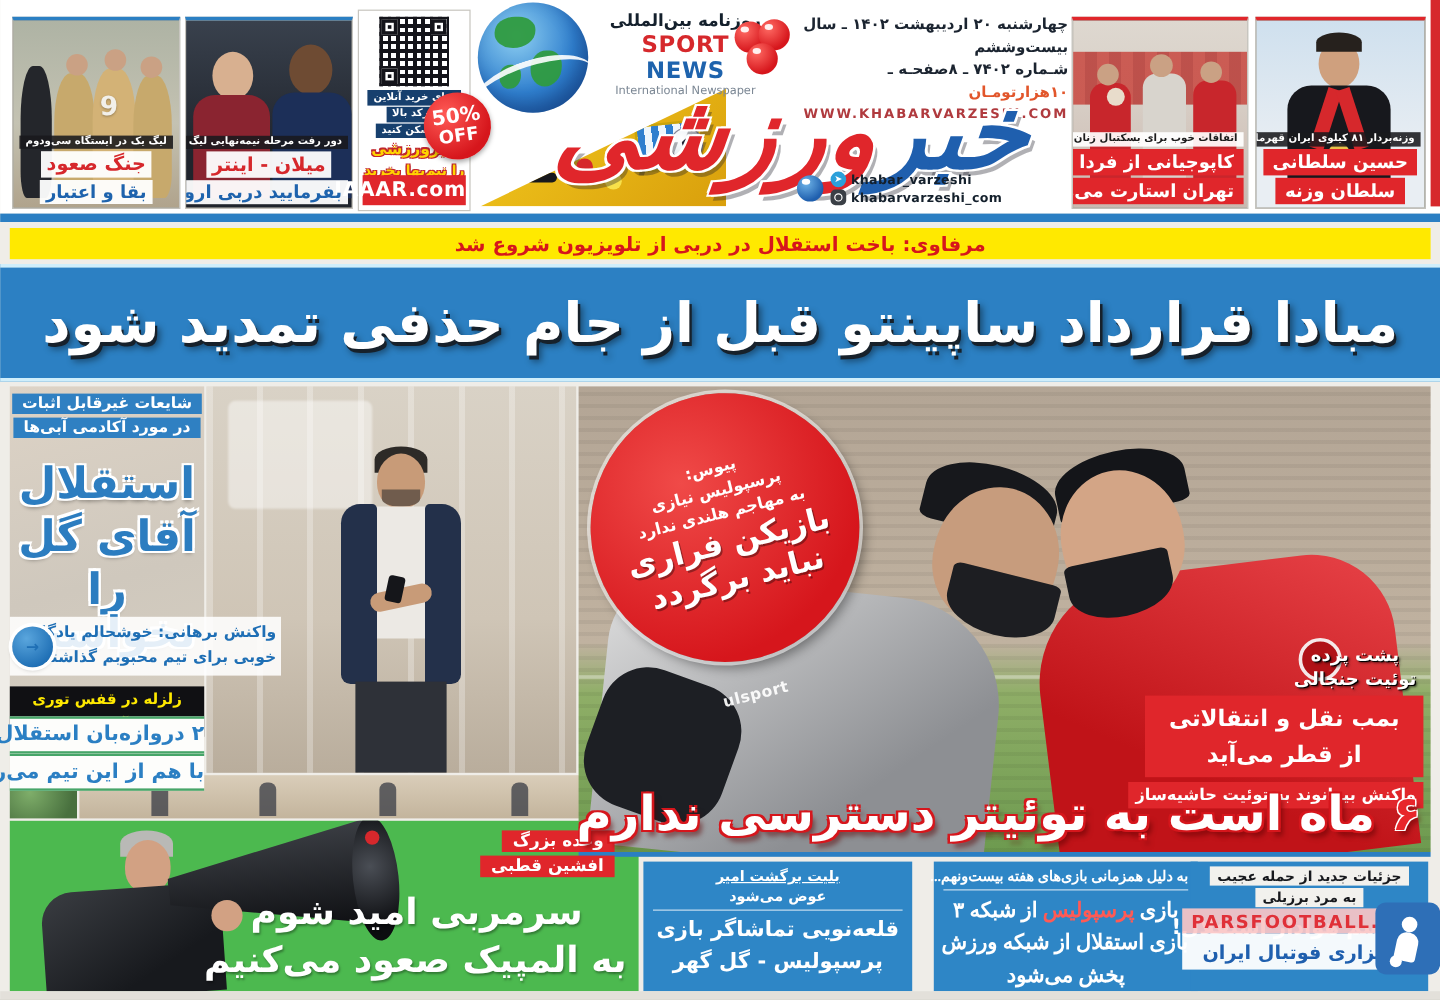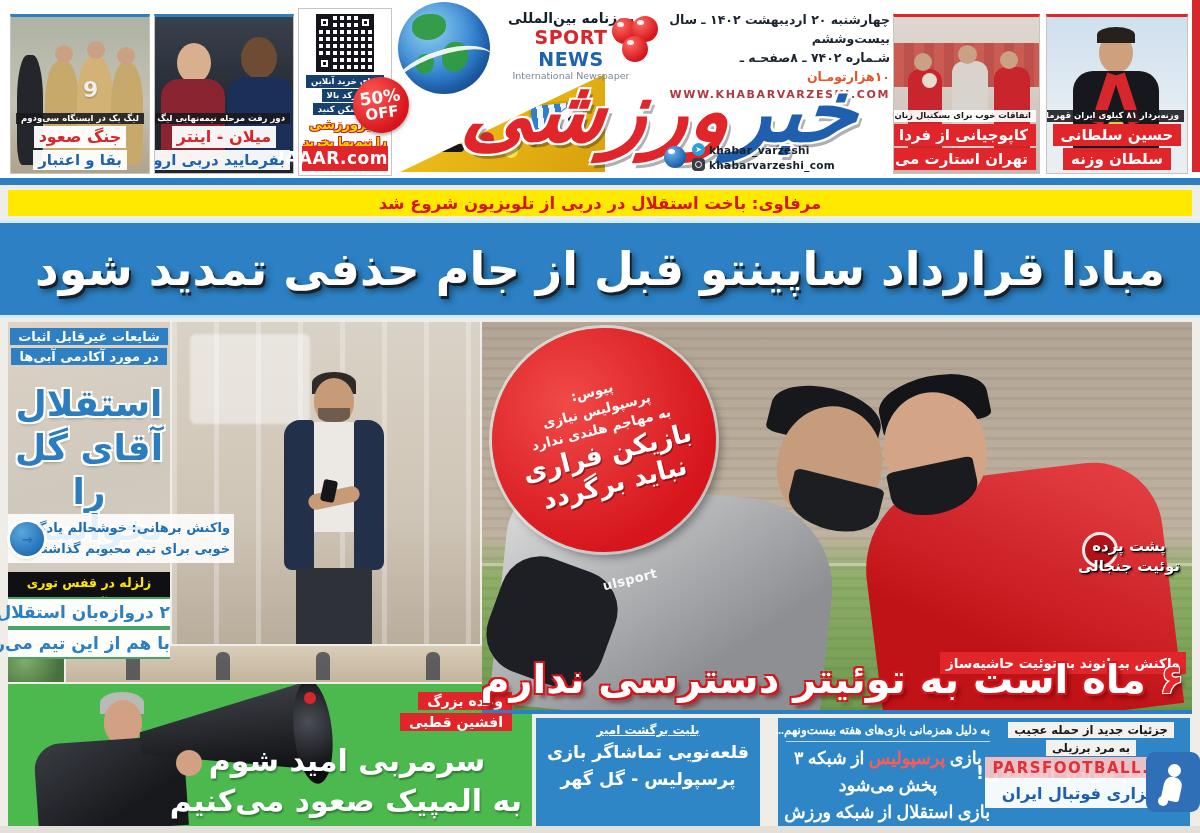--- a/index.html
+++ b/index.html
@@ -473,40 +473,45 @@
       <span class="sm">پرسپولیس نیازی</span>
       <span class="sm">به مهاجم هلندی ندارد</span>
       <span class="bg">بازیکن فراری</span>
       <span class="bg">نباید برگردد</span>
     </div>
 
     <div class="tweetk">
       <span>پشت پرده</span>
       <span>توئیت جنجالی</span>
     </div>
+    <div class="redbox">
+      <span>بمب نقل و انتقالاتی</span>
+      <span>از قطر می‌آید</span>
+    </div>
     <div class="redstrip">
       <b>واکنش بیرانوند به توئیت حاشیه‌ساز</b>
     </div>
 
     <div class="mheadline">
       <span class="num">۶</span><span> ماه است به توئیتر دسترسی ندارم</span>
     </div>
   </div>
 
   <div class="bbox" style="left:536px;width:224px;">
     <span class="bk noline">بلیت برگشت امیر</span>
+    <span class="bk">عوض می‌شود</span>
     <span class="bl">قلعه‌نویی تماشاگر بازی</span>
     <span class="bl">پرسپولیس - گل گهر</span>
   </div>
 
   <div class="bbox" style="left:778px;width:220px;font-family:Liberation Serif, serif;">
     <span class="bk">به دلیل همزمانی بازی‌های هفته بیست‌ونهم...</span>
     <span class="bl"><b>بازی </b><b class="team">پرسپولیس</b><b> از شبکه ۳</b></span>
+    <span class="bl">بازی استقلال از شبکه ورزش</span>
     <span class="bl">پخش می‌شود</span>
-    <span class="bl">بازی استقلال از شبکه ورزش</span>
   </div>
 
   <div class="bbox" style="left:992px;width:198px;">
     <span class="bk-dark">جزئیات جدید از حمله عجیب</span>
     <span class="bk-dark">به مرد برزیلی</span>
     <span class="bl" style="margin-top:4px;">به اسم هوادار استقلال!</span>
   </div>
 
   <div class="wm-pink">
     <b>PARSFOOTBALL.COM</b>

